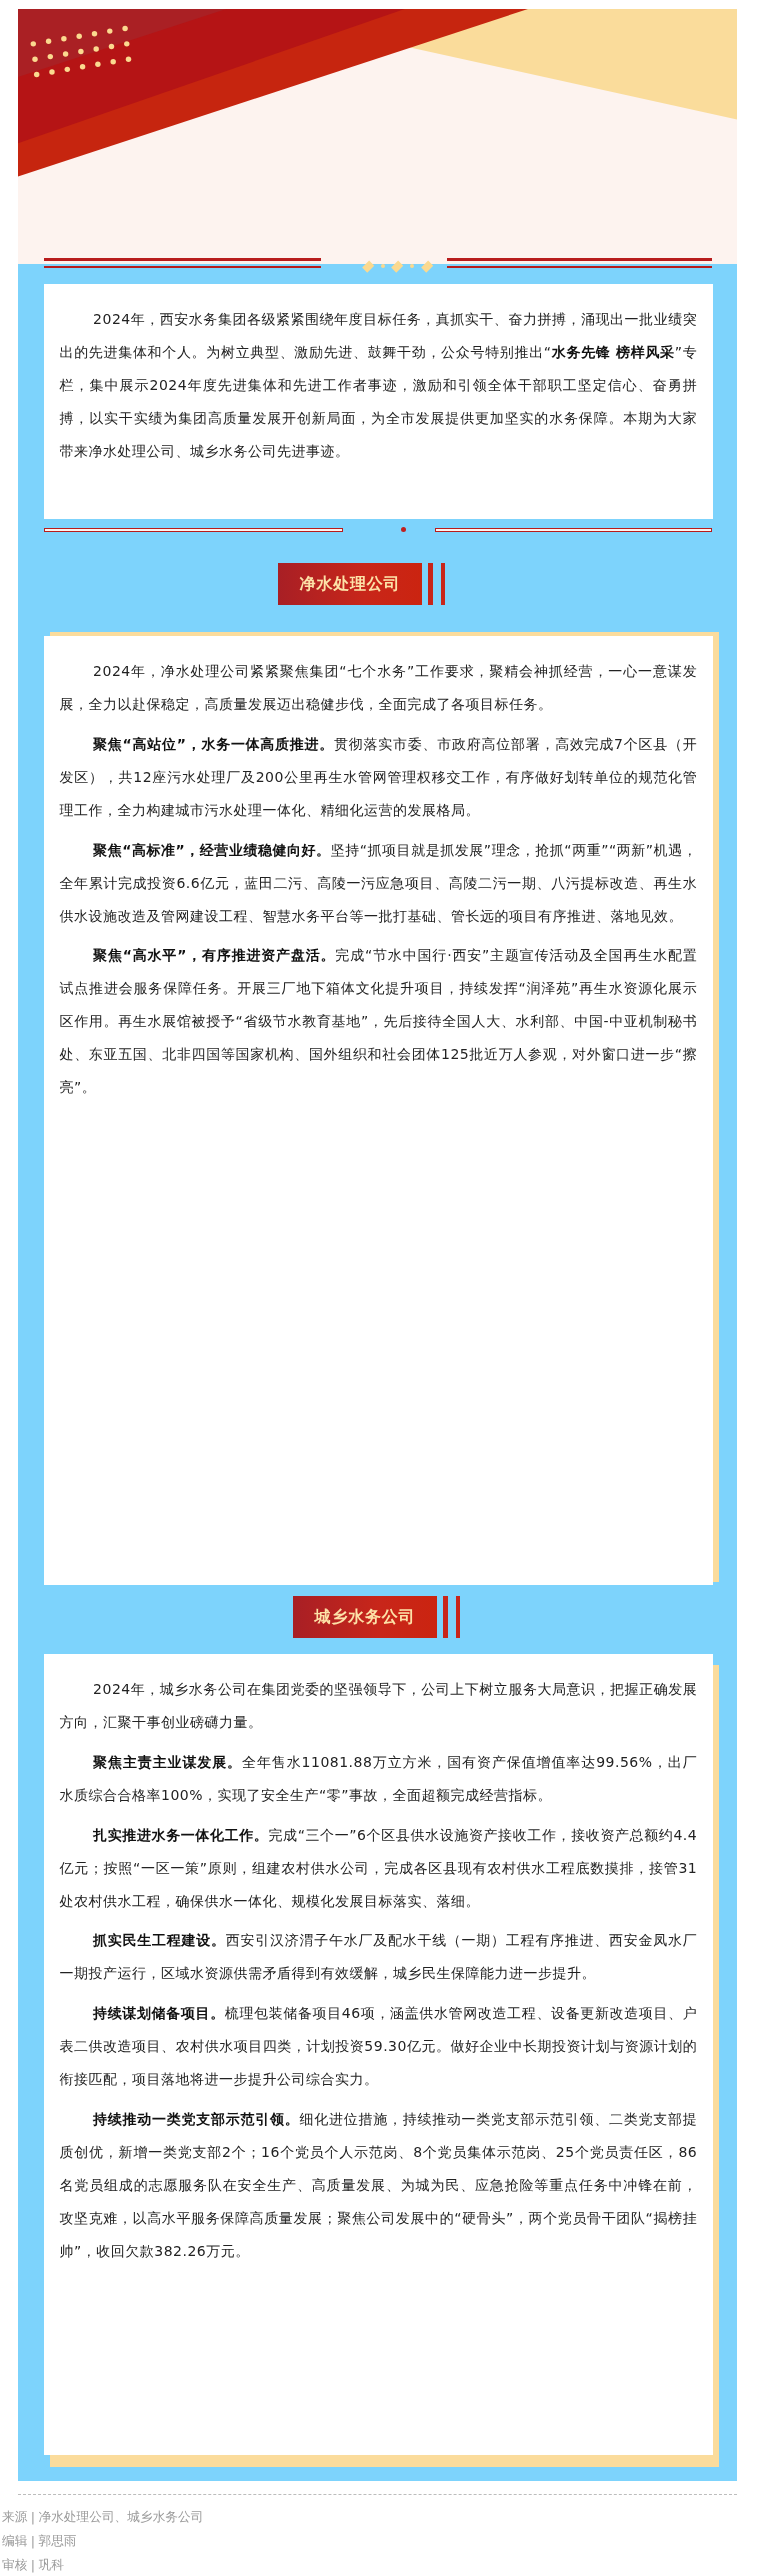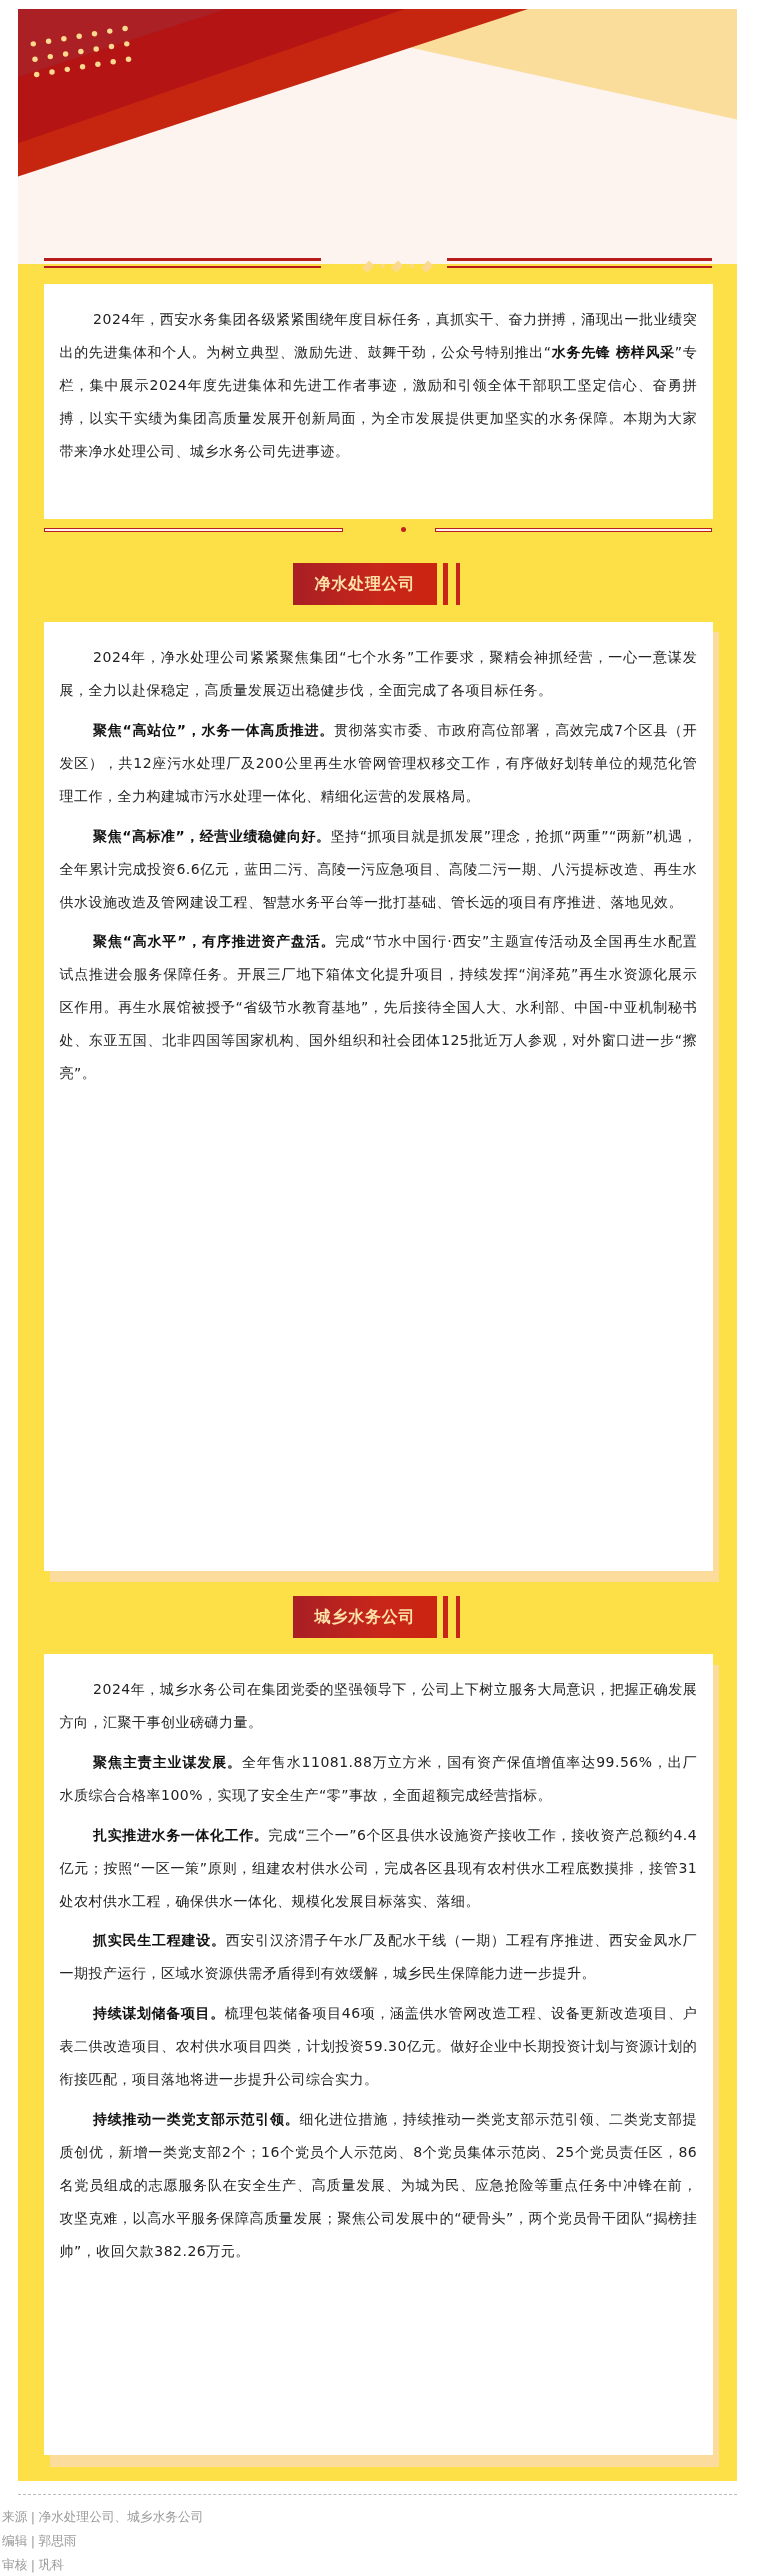--- a/index.html
+++ b/index.html
@@ -1,18 +1,18 @@
 <!DOCTYPE html>
 <html style="font-size:13.6px"><head>
 <meta charset="utf-8">
 <style>
   html, body { margin: 0; padding: 0; background: #ffffff; }
   body { width: 768px; height: 2576px; position: relative; overflow: hidden;
          font-family: "DejaVu Sans", "Liberation Sans", sans-serif; }
-  .card { position: absolute; left: 18px; top: 9.3px; width: 719px; height: 2472px; background: #fde047; overflow: hidden; }
+  .card { position: absolute; left: 18px; top: 9.3px; width: 719px; height: 2472px; background: #7dd3fc; overflow: hidden; }
   .hero { position: absolute; left: 0; top: 0; width: 719px; height: 255px; }
   .hero svg { display: block; }
   .divider-top { position: absolute; left: 25.5px; top: 249px; width: 668px; height: 12px; }
   .divider-top .ln { position: absolute; height: 2.5px; background: #b81c1c; }
   .divider-top .ln2 { position: absolute; height: 1.7px; background: #b81c1c; }
   .diamonds { position: absolute; left: 320px; top: 1.7px; width: 68px; height: 12px; display: flex; align-items: center; justify-content: space-between; }
   .dia { width: 8.5px; height: 8.5px; background: #fbd98f; transform: rotate(45deg) scale(0.8,1.1); }
   .sdot { width: 4.2px; height: 4.2px; background: #fbd98f; border-radius: 50%; }
   .box { position: absolute; left: 25.5px; width: 669px; background: #ffffff; box-sizing: border-box; padding: 18.7px 15.3px 0 16px; }
   .shadow { position: absolute; background: #fbdc9c; }
@@ -89,28 +89,28 @@
   <div class="box" style="top:275px; height:235px;">
     <p class="para"><span>2024年，西安水务集团各级紧紧围绕年度目标任务，真抓实干、奋力拼搏，涌现出一批业绩突出的先进集体和个人。为树立典型、激励先进、鼓舞干劲，公众号特别推出“</span><b>水务先锋 榜样风采</b><span>”专栏，集中展示2024年度先进集体和先进工作者事迹，激励和引领全体干部职工坚定信心、奋勇拼搏，以实干实绩为集团高质量发展开创新局面，为全市发展提供更加坚实的水务保障。本期为大家带来净水处理公司、城乡水务公司先进事迹。</span></p>
   </div>
 
   <div class="mid-div">
     <div class="l" style="left:0; width:297px;"></div>
     <div class="dot"></div>
     <div class="l" style="left:391px; width:275px;"></div>
   </div>
 
-  <div class="badge-wrap" style="left:275px; top:554px; width:170px;">
+  <div class="badge-wrap" style="left:260px; top:554px; width:170px;">
     <div class="badge">净水处理公司</div>
     <div class="stripe" style="left:150px; width:5.1px;"></div>
     <div class="stripe" style="left:163px; width:4.2px;"></div>
   </div>
 
   <div class="shadow" style="left:32px; top:623px; width:669px; height:950px;"></div>
-  <div class="box" style="top:613px; height:949px;">
+  <div class="box" style="top:627px; height:949px;">
     <p class="para"><b></b><span>2024年，净水处理公司紧紧聚焦集团“七个水务”工作要求，聚精会神抓经营，一心一意谋发展，全力以赴保稳定，高质量发展迈出稳健步伐，全面完成了各项目标任务。</span></p>
     <p class="para"><b>聚焦“高站位”，水务一体高质推进。</b><span>贯彻落实市委、市政府高位部署，高效完成7个区县（开发区），共12座污水处理厂及200公里再生水管网管理权移交工作，有序做好划转单位的规范化管理工作，全力构建城市污水处理一体化、精细化运营的发展格局。</span></p>
     <p class="para"><b>聚焦“高标准”，经营业绩稳健向好。</b><span>坚持“抓项目就是抓发展”理念，抢抓“两重”“两新”机遇，全年累计完成投资6.6亿元，蓝田二污、高陵一污应急项目、高陵二污一期、八污提标改造、再生水供水设施改造及管网建设工程、智慧水务平台等一批打基础、管长远的项目有序推进、落地见效。</span></p>
     <p class="para"><b>聚焦“高水平”，有序推进资产盘活。</b><span>完成“节水中国行·西安”主题宣传活动及全国再生水配置试点推进会服务保障任务。开展三厂地下箱体文化提升项目，持续发挥“润泽苑”再生水资源化展示区作用。再生水展馆被授予“省级节水教育基地”，先后接待全国人大、水利部、中国-中亚机制秘书处、东亚五国、北非四国等国家机构、国外组织和社会团体125批近万人参观，对外窗口进一步“擦亮”。</span></p>
   </div>
 
   <div class="badge-wrap" style="left:275px; top:1587px; width:170px;">
     <div class="badge">城乡水务公司</div>
     <div class="stripe" style="left:150px; width:5.1px;"></div>
     <div class="stripe" style="left:163px; width:4.2px;"></div>

